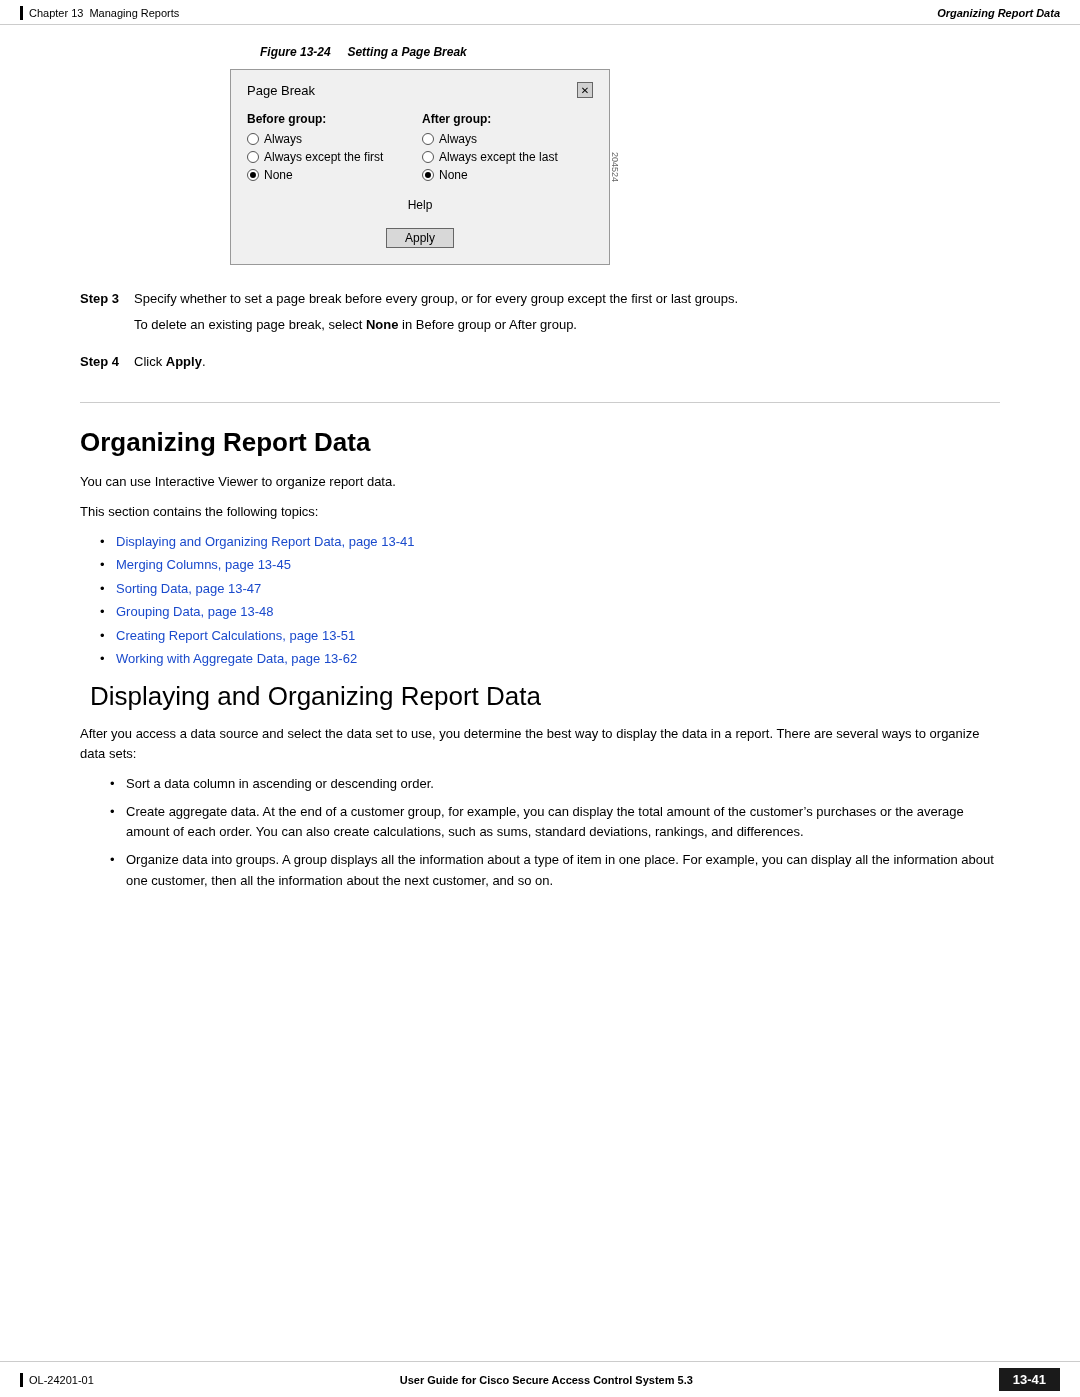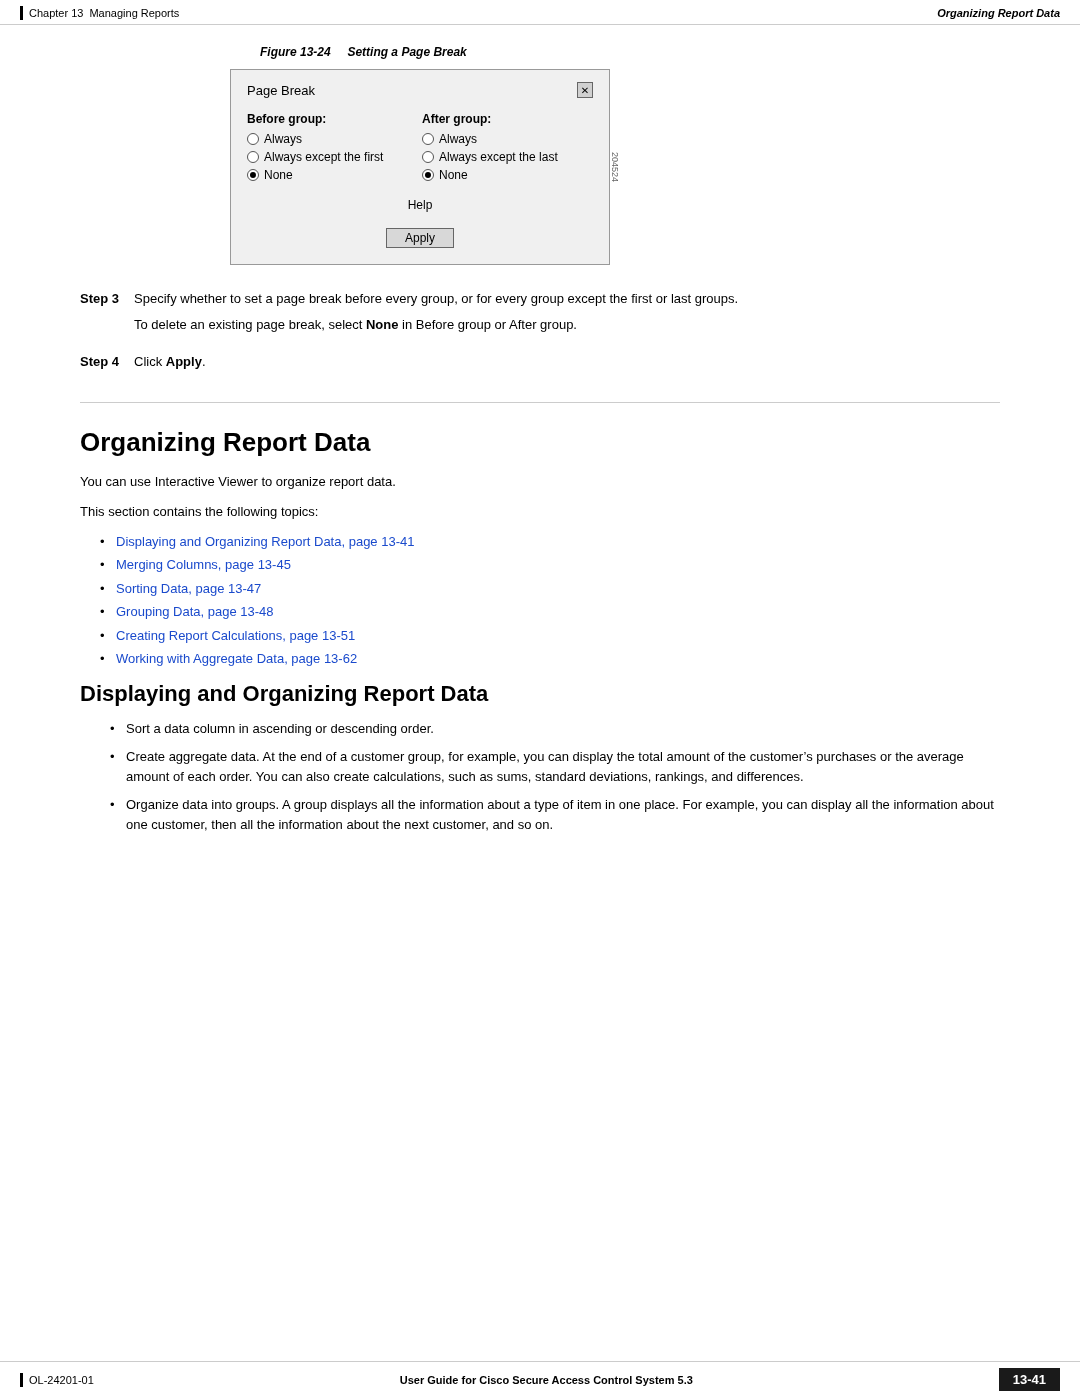--- a/index.html
+++ b/index.html
@@ -191,24 +191,25 @@
     
     .section-heading {
       font-size: 26px;
       font-weight: bold;
       margin-bottom: 14px;
       color: #000;
     }
 
     
     .subsection-heading {
-      font-size: 22px;
-      font-weight: bold;
+      font-size: 26px;
+      font-weight: normal;
       margin-bottom: 12px;
       color: #000;
+      margin-left: 10px;
     }
 
     
     .body-text {
       font-size: 13px;
       line-height: 1.55;
       margin-bottom: 10px;
     }
 
     
@@ -387,20 +388,21 @@
     <li><a href="#">Displaying and Organizing Report Data, page 13-41</a></li>
     <li><a href="#">Merging Columns, page 13-45</a></li>
     <li><a href="#">Sorting Data, page 13-47</a></li>
     <li><a href="#">Grouping Data, page 13-48</a></li>
     <li><a href="#">Creating Report Calculations, page 13-51</a></li>
     <li><a href="#">Working with Aggregate Data, page 13-62</a></li>
   </ul>
 
   <h2 class="subsection-heading">Displaying and Organizing Report Data</h2>
 
+  <p class="body-text">After you access a data source and select the data set to use, you determine the best way to display the data in a report. There are several ways to organize data sets:</p>
 
   <ul class="reg-bullet-list">
     <li>Sort a data column in ascending or descending order.</li>
     <li>Create aggregate data. At the end of a customer group, for example, you can display the total amount of the customer’s purchases or the average amount of each order. You can also create calculations, such as sums, standard deviations, rankings, and differences.</li>
     <li>Organize data into groups. A group displays all the information about a type of item in one place. For example, you can display all the information about one customer, then all the information about the next customer, and so on.</li>
   </ul>
 
 </div>
 
 <div class="page-footer">

